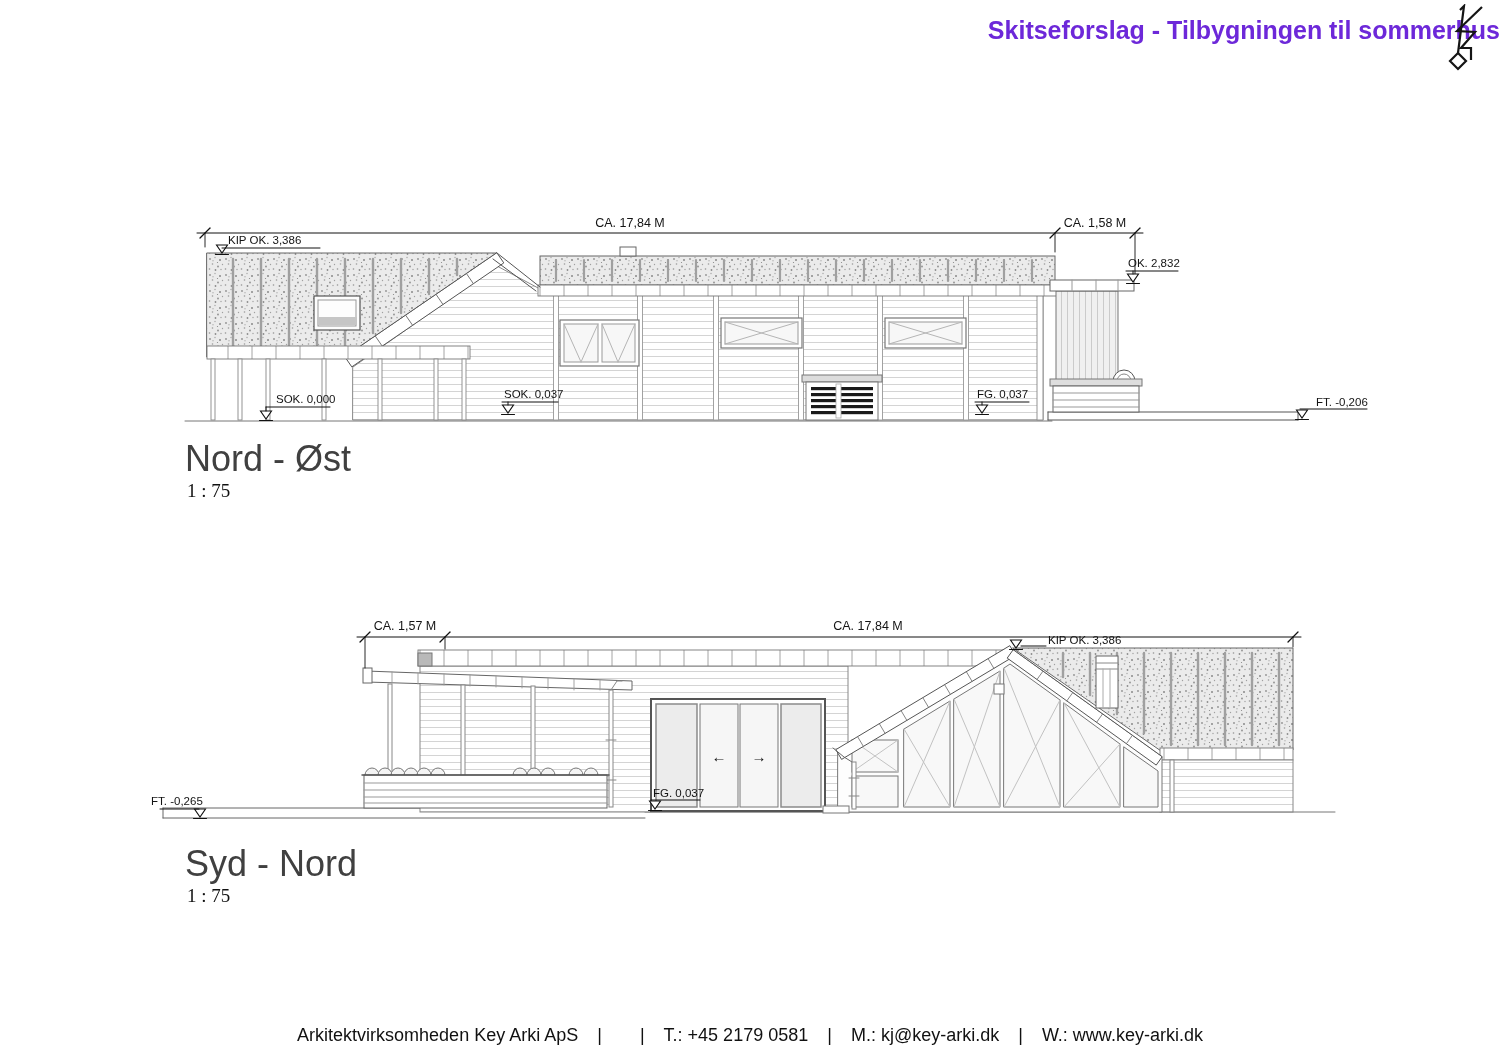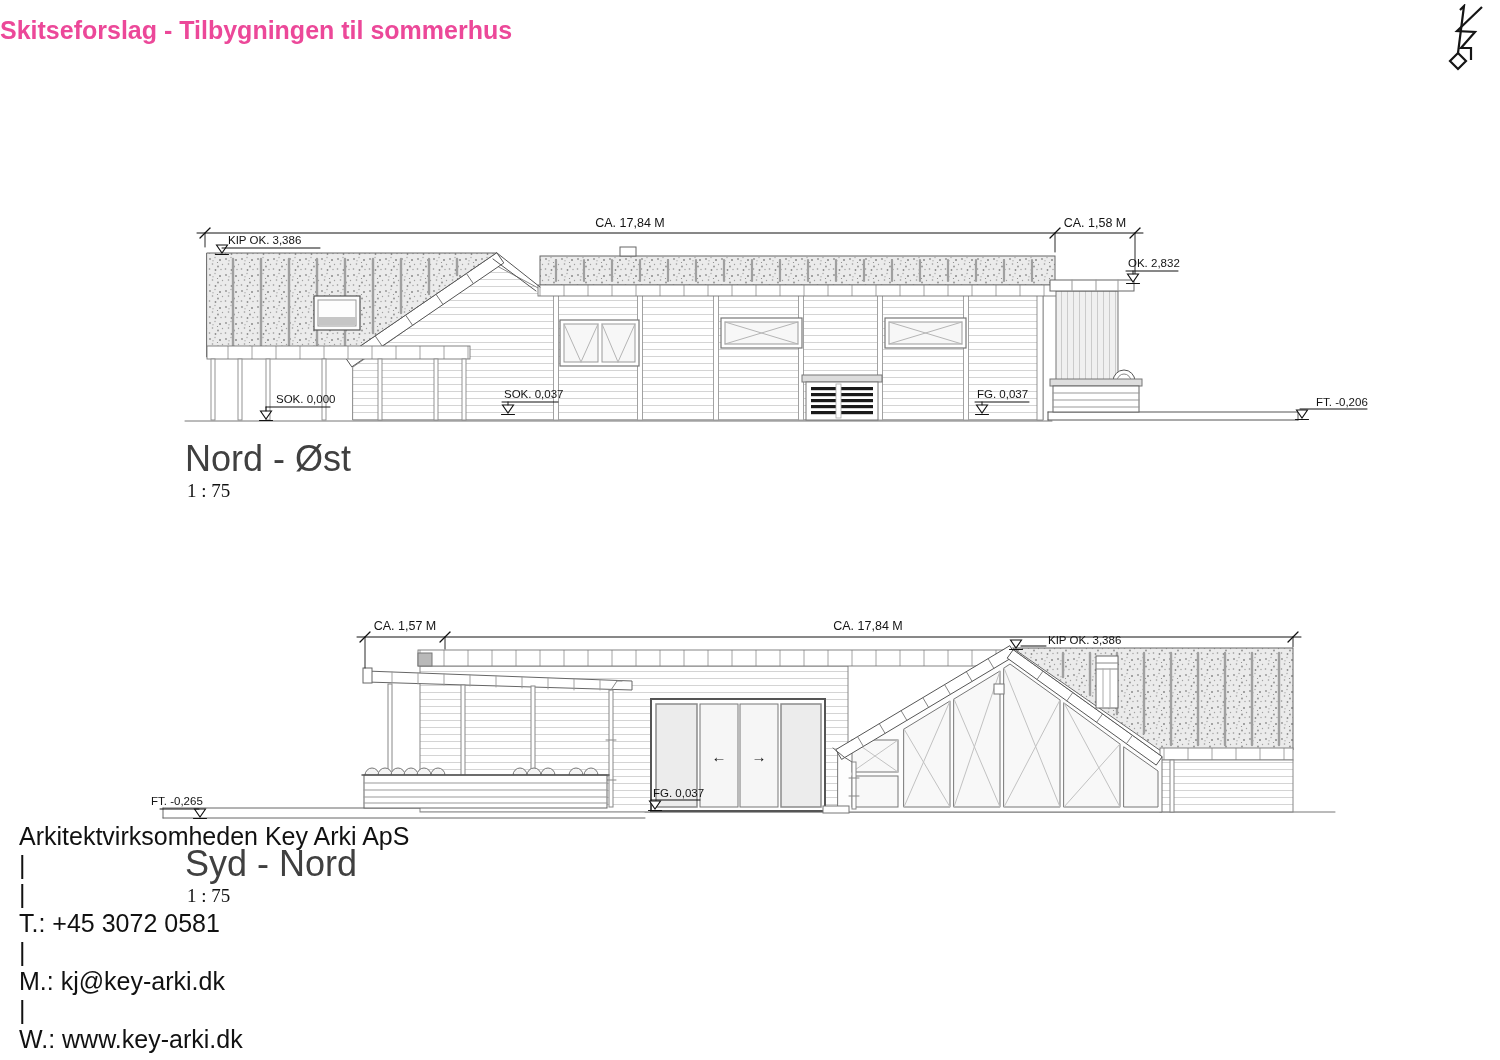--- a/index.html
+++ b/index.html
@@ -2,31 +2,31 @@
 <html><head>
 <meta charset="utf-8">
 <style>
   html,body { margin:0; padding:0; background:#fff; }
   #sheet {
     position:relative; width:1500px; height:1060px; background:#ffffff;
     font-family:"Liberation Sans", sans-serif; overflow:hidden;
   }
   .page-title {
     position:absolute; left:0; top:16px; width:100%;
-    text-align:left; font-size:25px; font-weight:bold; color:#ec4899;
+    text-align:right; font-size:25px; font-weight:bold; color:#6d28d9;
   }
   .logo { position:absolute; right:12px; top:4px; }
   .elev-title { position:absolute; left:185px; font-size:36px; color:#404040; }
   .elev-scale { position:absolute; left:187px; font-size:19px; color:#111;font-family:Liberation Serif, serif; }
   #t1 { top:438px; } #s1 { top:480px; }
   #t2 { top:843px; } #s2 { top:885px; }
   .footer {
-    position:absolute; left:0; bottom:6px; width:100%;
+    position:absolute; left:0; bottom:14px; width:100%;
     display:flex; justify-content:center; align-items:baseline;
-    font-size:25px; color:#111; white-space:nowrap;flex-direction:column;
+    font-size:18px; color:#111; white-space:nowrap;
   }
   .footer .sep { margin:0 19px; color:#111; }
   svg text { font-family:"Liberation Sans", sans-serif; fill:#141414; }
   .ann { font-size:11.5px; }
   .dim { font-size:12.5px; }
   .arrow { font-size:15px; }
 </style>
 </head>
 <body>
 
@@ -431,20 +431,20 @@
 
   <div class="elev-title" id="t1">Nord - Øst</div>
   <div class="elev-scale" id="s1">1 : 75</div>
   <div class="elev-title" id="t2">Syd - Nord</div>
   <div class="elev-scale" id="s2">1 : 75</div>
 
   <div class="footer">
     <span>Arkitektvirksomheden Key Arki ApS</span>
     <span class="sep">|</span>
     <span class="sep">|</span>
-    <span>T.: +45 3072 0581</span>
+    <span>T.: +45 2179 0581</span>
     <span class="sep">|</span>
     <span>M.: kj@key-arki.dk</span>
     <span class="sep">|</span>
     <span>W.: www.key-arki.dk</span>
   </div>
 
 </div>
 
 </body></html>

